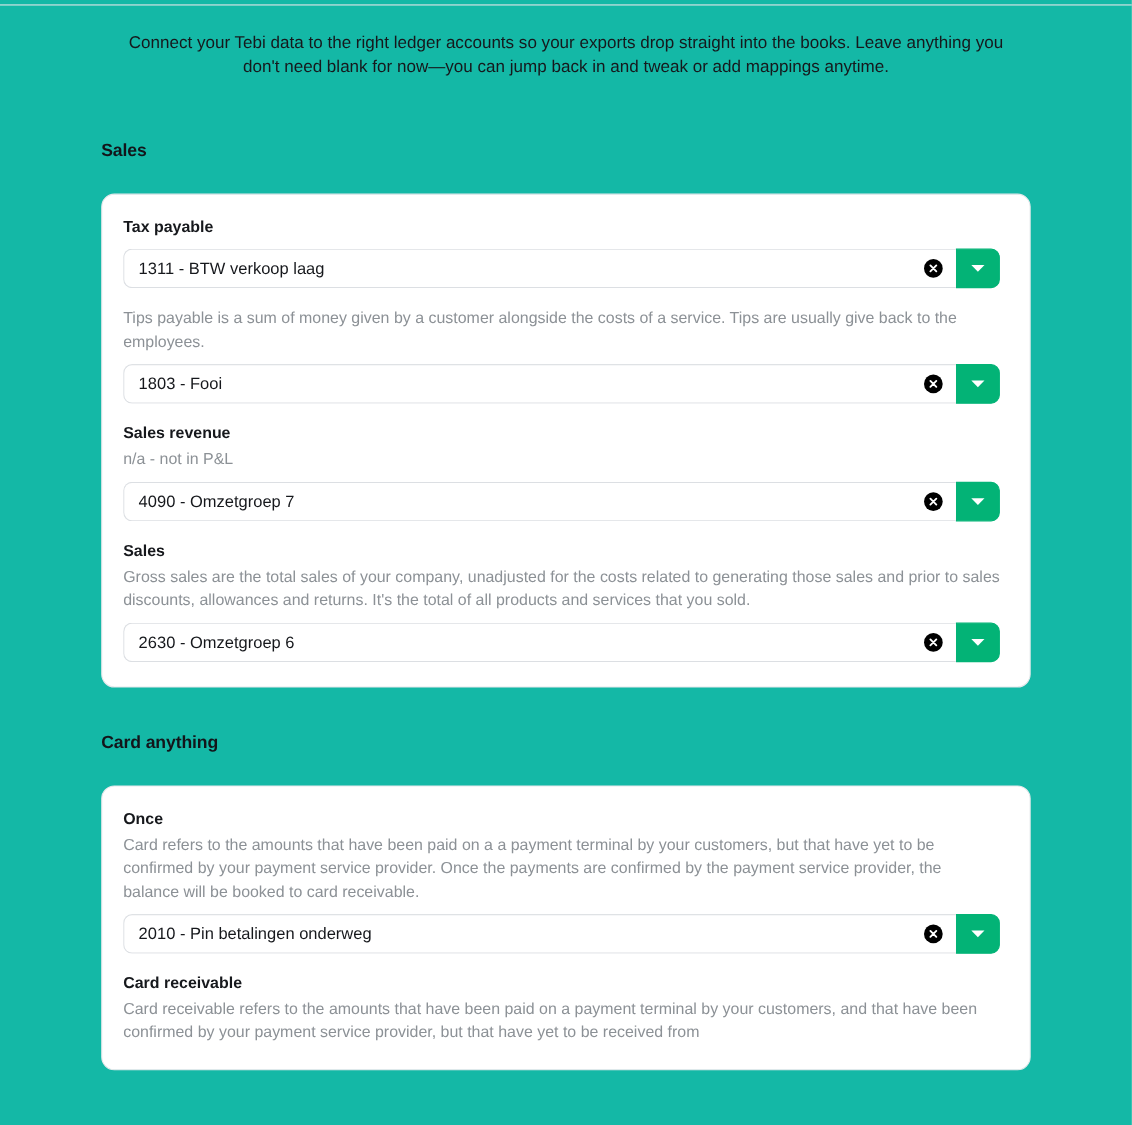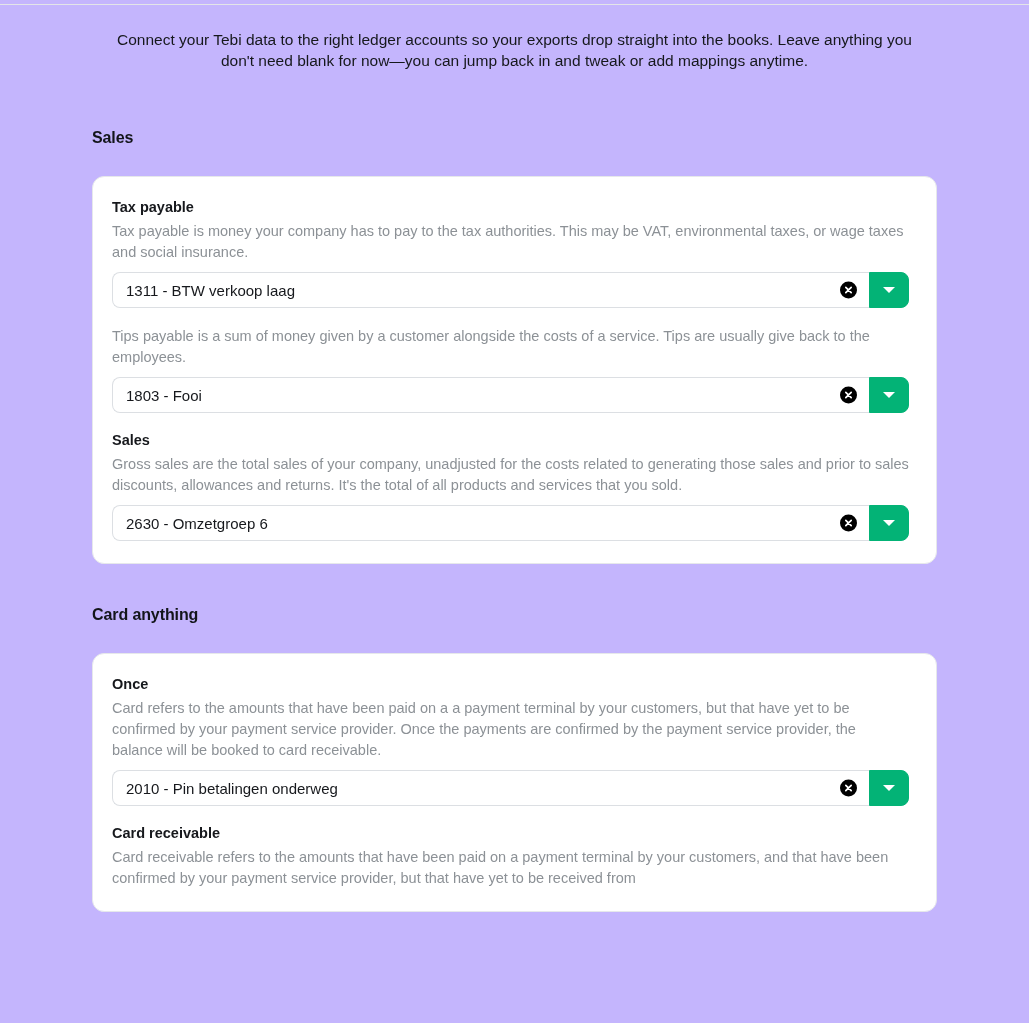--- a/index.html
+++ b/index.html
@@ -13,21 +13,21 @@
   body {
     background: #f7f8f9;
     font-family: "Liberation Sans", sans-serif;
     -webkit-font-smoothing: antialiased;
   }
 
   .page {
     position: relative;
     width: 1029px;
     height: 1023px;
-    background: #c4b5fd;
+    background: #14b8a6;
     overflow: hidden;
   }
 
   .top-divider {
     position: absolute;
     top: 4px;
     left: 0;
     width: 1029px;
     height: 1px;
     background: #e3e5e8;
@@ -167,21 +167,20 @@
 
     <p class="intro">Connect your Tebi data to the right ledger accounts so your exports drop straight into the books. Leave anything you don't need blank for now—you can jump back in and tweak or add mappings anytime.</p>
 
     <div class="section section-sales">
       <h2 class="section-heading">Sales</h2>
 
       <div class="card">
 
         <div class="field">
           <div class="field-label">Tax payable</div>
-          <div class="field-desc">Tax payable is money your company has to pay to the tax authorities. This may be VAT, environmental taxes, or wage taxes and social insurance.</div>
           <div class="select-row">
             <div class="select-box">
               <span class="select-value">1311 - BTW verkoop laag</span>
               <span class="clear-btn">
                 <svg width="9" height="9" viewBox="0 0 10 10" aria-hidden="true">
                   <path d="M2 2 L8 8 M8 2 L2 8" stroke="#ffffff" stroke-width="1.9" stroke-linecap="round"></path>
                 </svg>
               </span>
             </div>
             <div class="dropdown-btn">
@@ -200,20 +199,37 @@
                   <path d="M2 2 L8 8 M8 2 L2 8" stroke="#ffffff" stroke-width="1.9" stroke-linecap="round"></path>
                 </svg>
               </span>
             </div>
             <div class="dropdown-btn">
               <span class="caret"></span>
             </div>
           </div>
         </div>
 
+        <div class="field">
+          <div class="field-label">Sales revenue</div>
+          <div class="field-desc">n/a - not in P&amp;L</div>
+          <div class="select-row">
+            <div class="select-box">
+              <span class="select-value">4090 - Omzetgroep 7</span>
+              <span class="clear-btn">
+                <svg width="9" height="9" viewBox="0 0 10 10" aria-hidden="true">
+                  <path d="M2 2 L8 8 M8 2 L2 8" stroke="#ffffff" stroke-width="1.9" stroke-linecap="round"></path>
+                </svg>
+              </span>
+            </div>
+            <div class="dropdown-btn">
+              <span class="caret"></span>
+            </div>
+          </div>
+        </div>
 
         <div class="field">
           <div class="field-label">Sales</div>
           <div class="field-desc">Gross sales are the total sales of your company, unadjusted for the costs related to generating those sales and prior to sales discounts, allowances and returns. It's the total of all products and services that you sold.</div>
           <div class="select-row">
             <div class="select-box">
               <span class="select-value">2630 - Omzetgroep 6</span>
               <span class="clear-btn">
                 <svg width="9" height="9" viewBox="0 0 10 10" aria-hidden="true">
                   <path d="M2 2 L8 8 M8 2 L2 8" stroke="#ffffff" stroke-width="1.9" stroke-linecap="round"></path>

